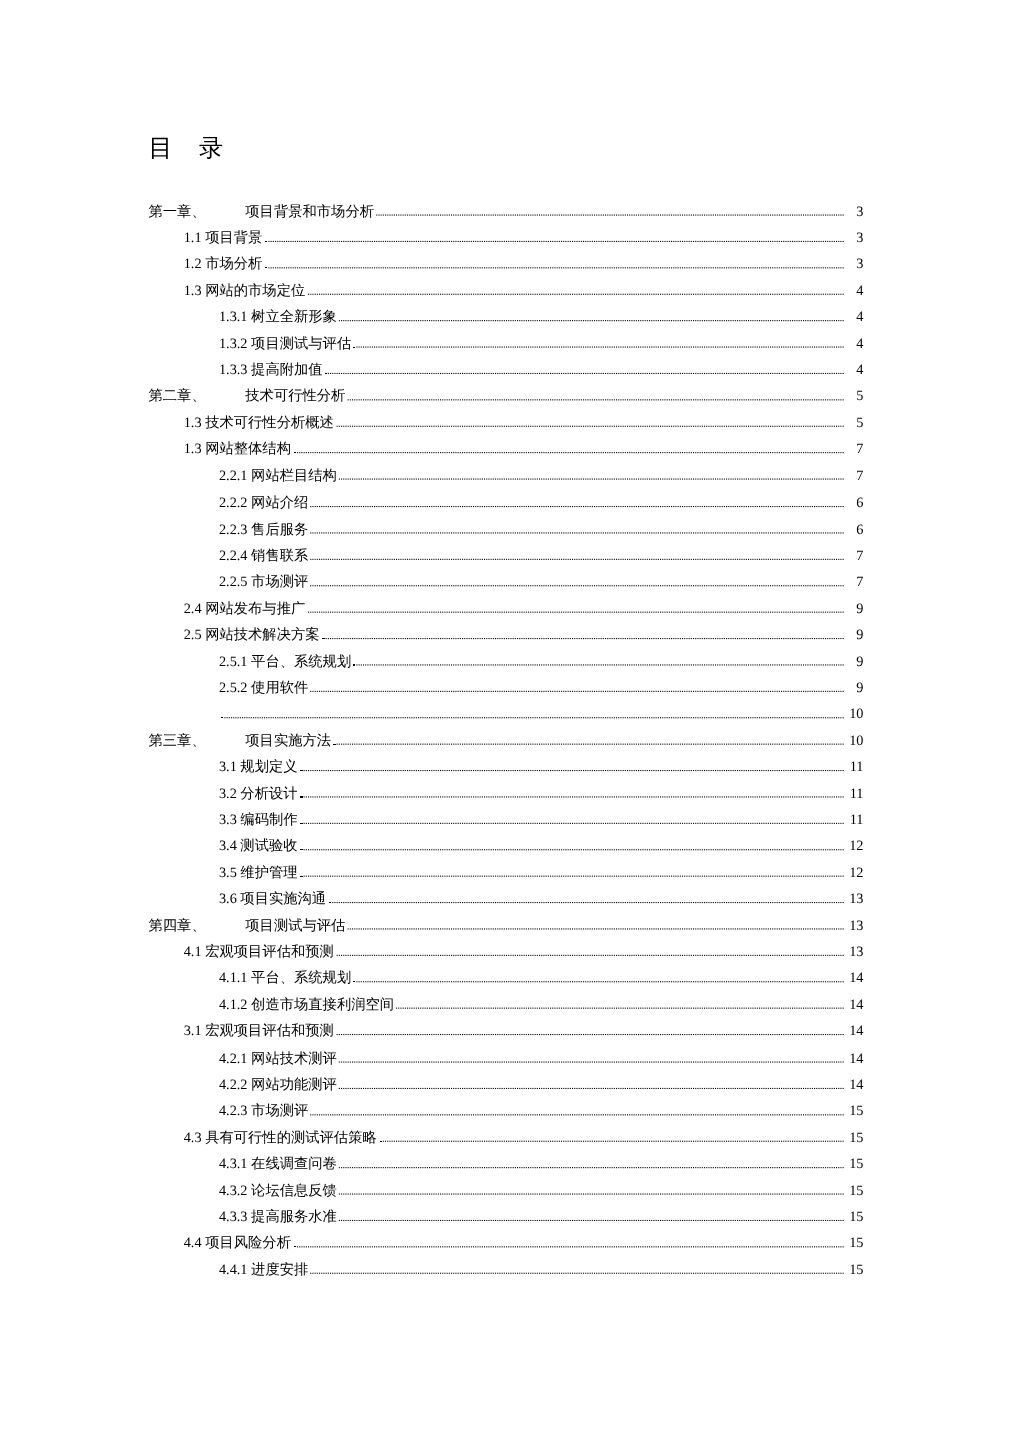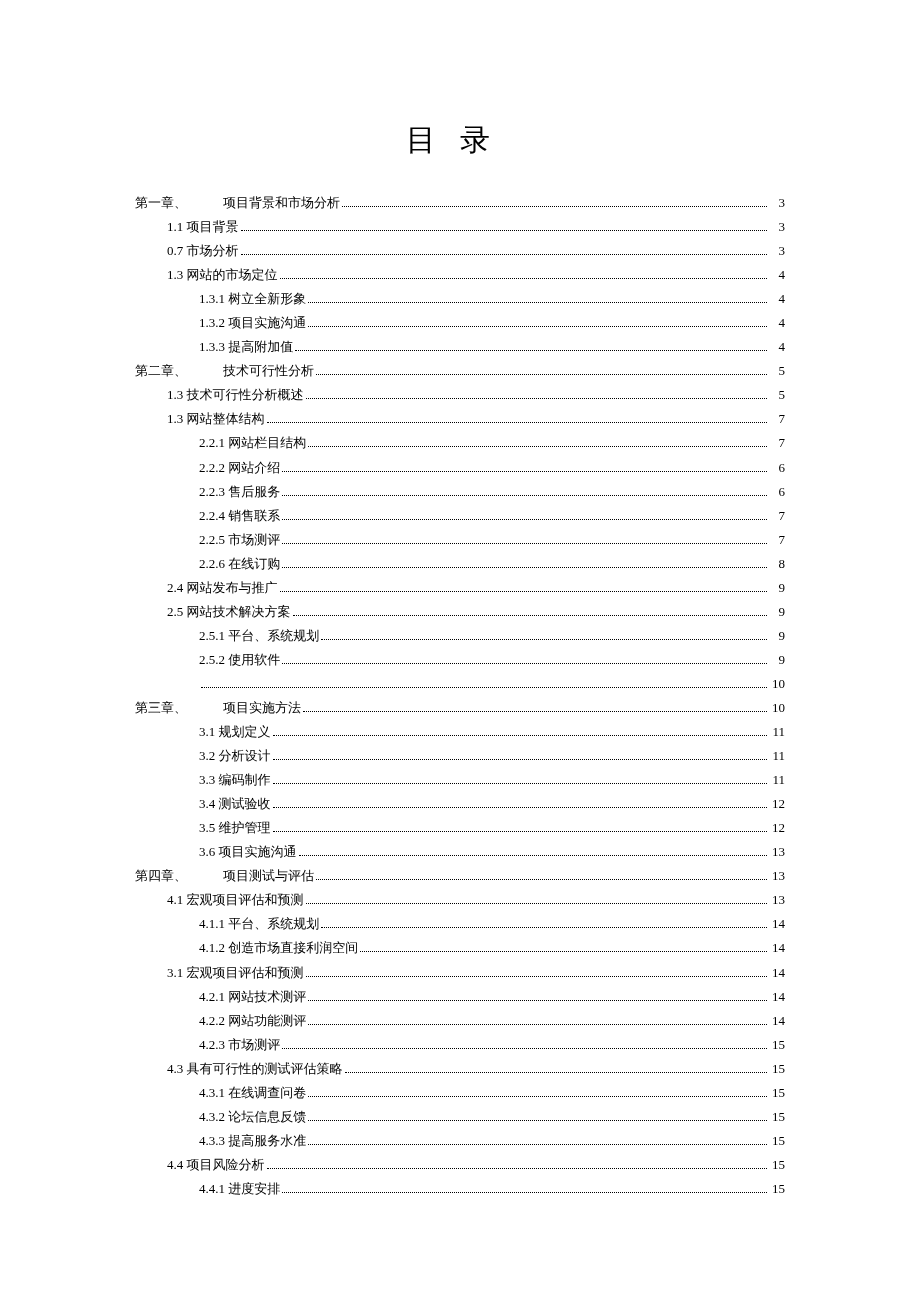--- a/index.html
+++ b/index.html
@@ -9,22 +9,22 @@
     }
     body {
       background: #ffffff;
       width: 920px;
       height: 1302px;
       font-family: "SimSun", "宋体", serif;
       color: #000;
       padding: 120px 135px 0 135px;
     }
     .toc-title {
-      text-align: center;
-      font-size: 30px;
+      text-align: left;
+      font-size: 22px;
       letter-spacing: 24px;
       margin-bottom: 30px;
       font-weight: normal;
     }
     .toc {
       font-size: 13px;
       line-height: 1.85;
     }
     .toc-line {
       display: flex;
@@ -64,36 +64,36 @@
       <span class="toc-label"><span class="chapter-prefix">第一章、</span><span>项目背景和市场分析</span></span>
       <span class="toc-dots"></span>
       <span class="toc-page">3</span>
     </div>
     <div class="toc-line level-1">
       <span class="toc-label"><span>1.1 项目背景</span></span>
       <span class="toc-dots"></span>
       <span class="toc-page">3</span>
     </div>
     <div class="toc-line level-1">
-      <span class="toc-label"><span>0.7 市场分析</span></span>
+      <span class="toc-label"><span>1.2 市场分析</span></span>
       <span class="toc-dots"></span>
       <span class="toc-page">3</span>
     </div>
     <div class="toc-line level-1">
       <span class="toc-label"><span>1.3 网站的市场定位</span></span>
       <span class="toc-dots"></span>
       <span class="toc-page">4</span>
     </div>
     <div class="toc-line level-2">
       <span class="toc-label"><span>1.3.1 树立全新形象</span></span>
       <span class="toc-dots"></span>
       <span class="toc-page">4</span>
     </div>
     <div class="toc-line level-2">
-      <span class="toc-label"><span>1.3.2 项目实施沟通</span></span>
+      <span class="toc-label"><span>1.3.2 项目测试与评估</span></span>
       <span class="toc-dots"></span>
       <span class="toc-page">4</span>
     </div>
     <div class="toc-line level-2">
       <span class="toc-label"><span>1.3.3 提高附加值</span></span>
       <span class="toc-dots"></span>
       <span class="toc-page">4</span>
     </div>
     <div class="toc-line level-0">
       <span class="toc-label"><span class="chapter-prefix">第二章、</span><span>技术可行性分析</span></span>
@@ -127,25 +127,20 @@
     </div>
     <div class="toc-line level-2">
       <span class="toc-label"><span>2.2.4  销售联系</span></span>
       <span class="toc-dots"></span>
       <span class="toc-page">7</span>
     </div>
     <div class="toc-line level-2">
       <span class="toc-label"><span>2.2.5  市场测评</span></span>
       <span class="toc-dots"></span>
       <span class="toc-page">7</span>
-    </div>
-    <div class="toc-line level-2">
-      <span class="toc-label"><span>2.2.6  在线订购</span></span>
-      <span class="toc-dots"></span>
-      <span class="toc-page">8</span>
     </div>
     <div class="toc-line level-1">
       <span class="toc-label"><span>2.4 网站发布与推广</span></span>
       <span class="toc-dots"></span>
       <span class="toc-page">9</span>
     </div>
     <div class="toc-line level-1">
       <span class="toc-label"><span>2.5 网站技术解决方案</span></span>
       <span class="toc-dots"></span>
       <span class="toc-page">9</span>

